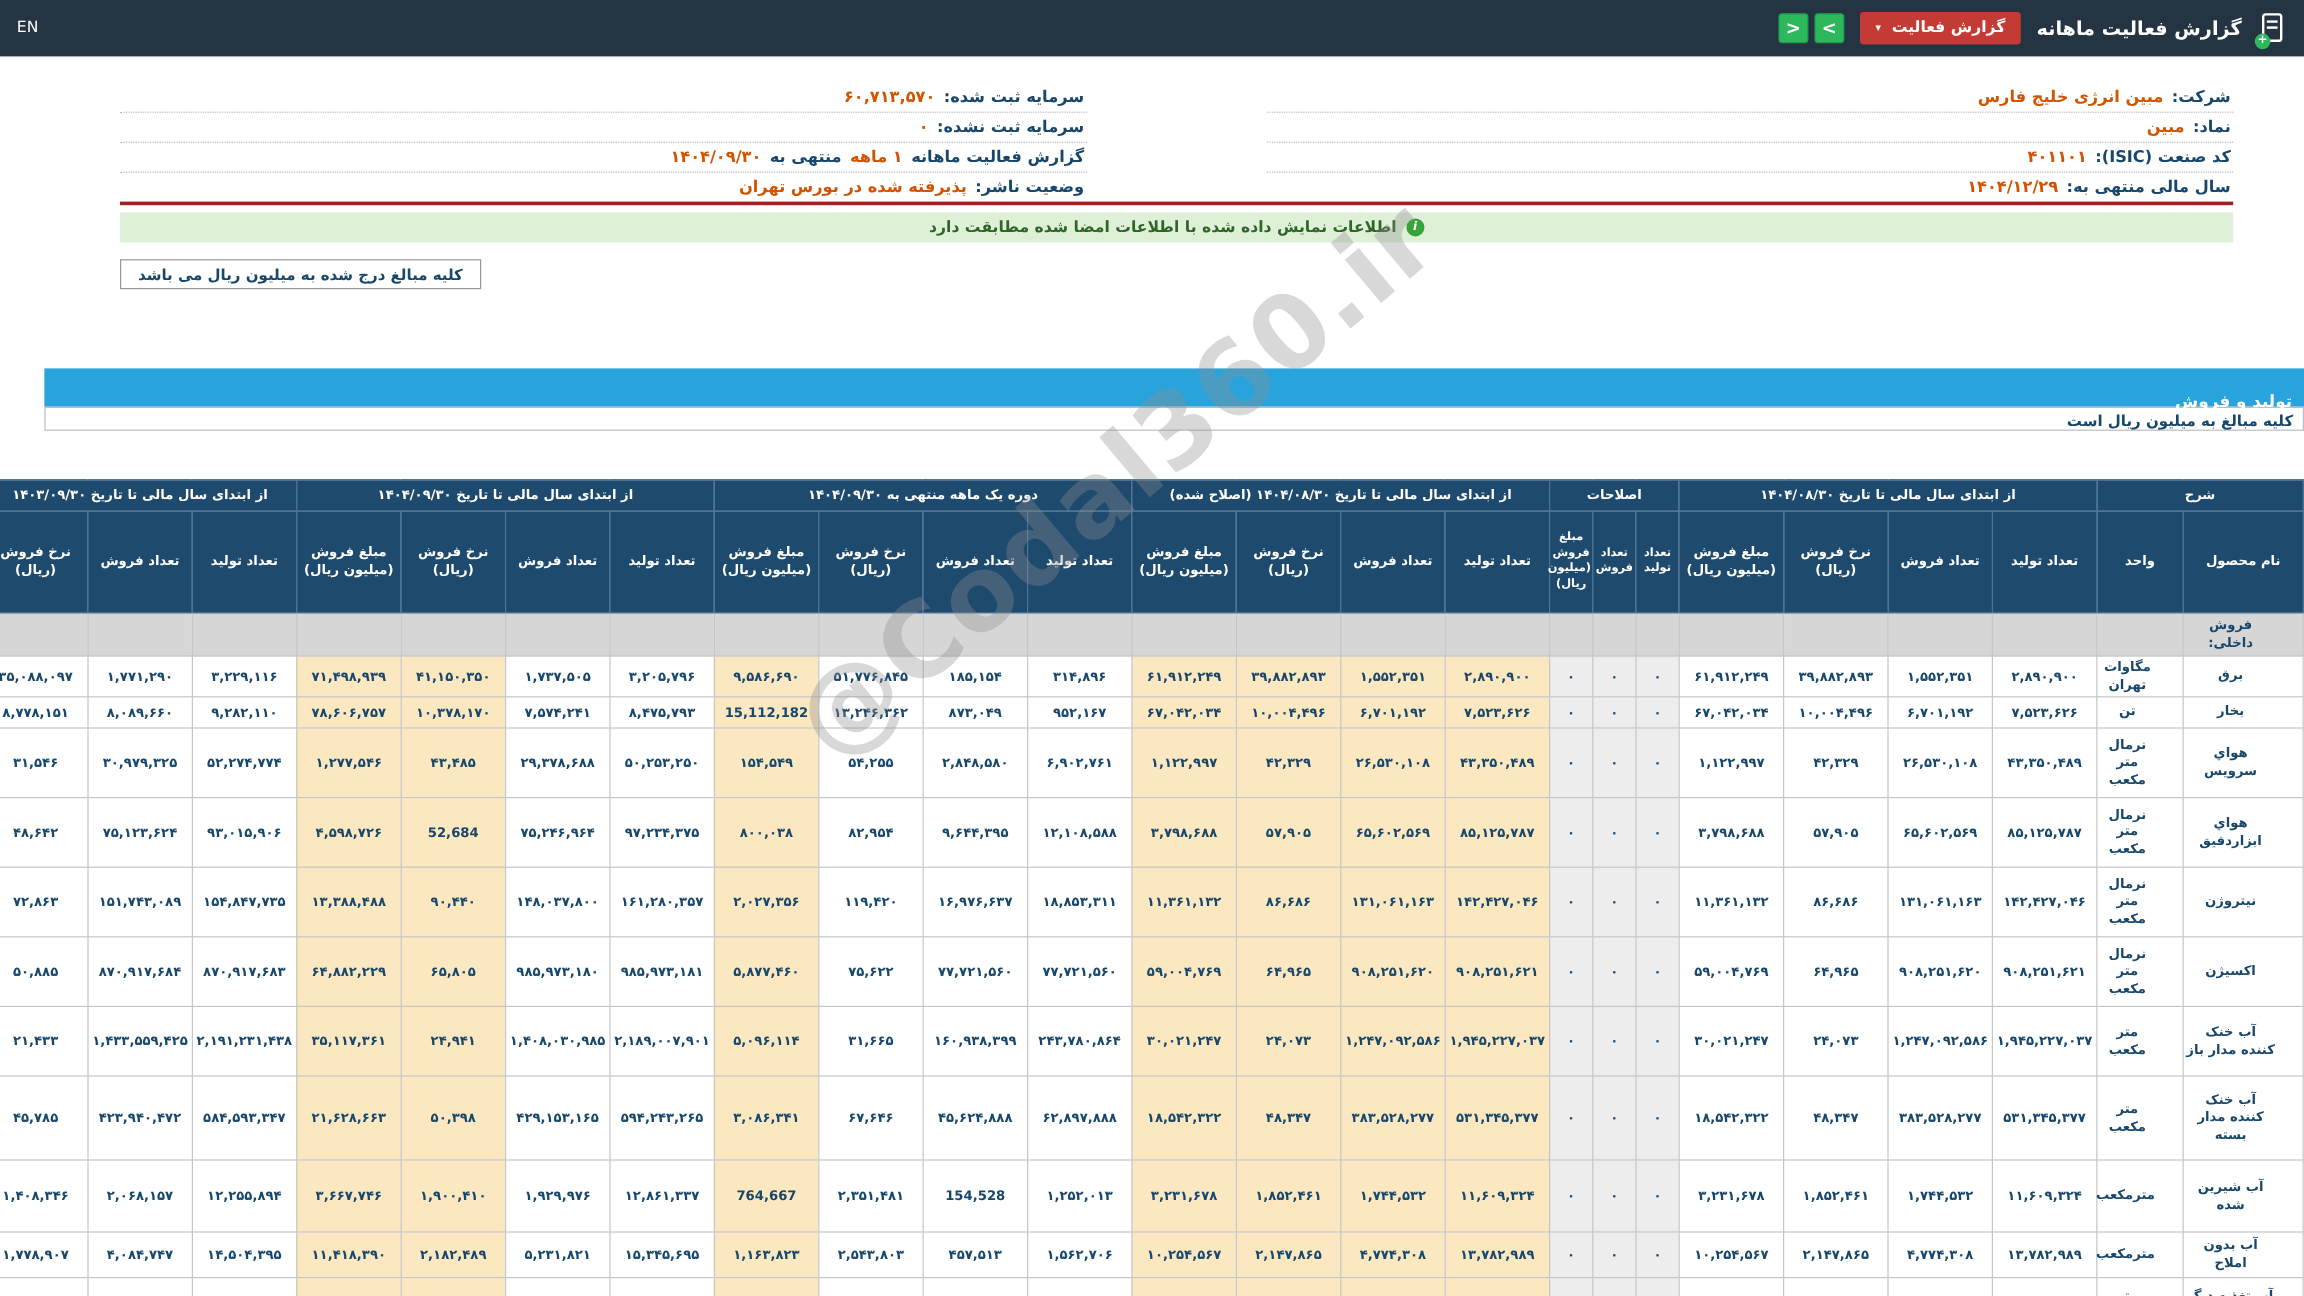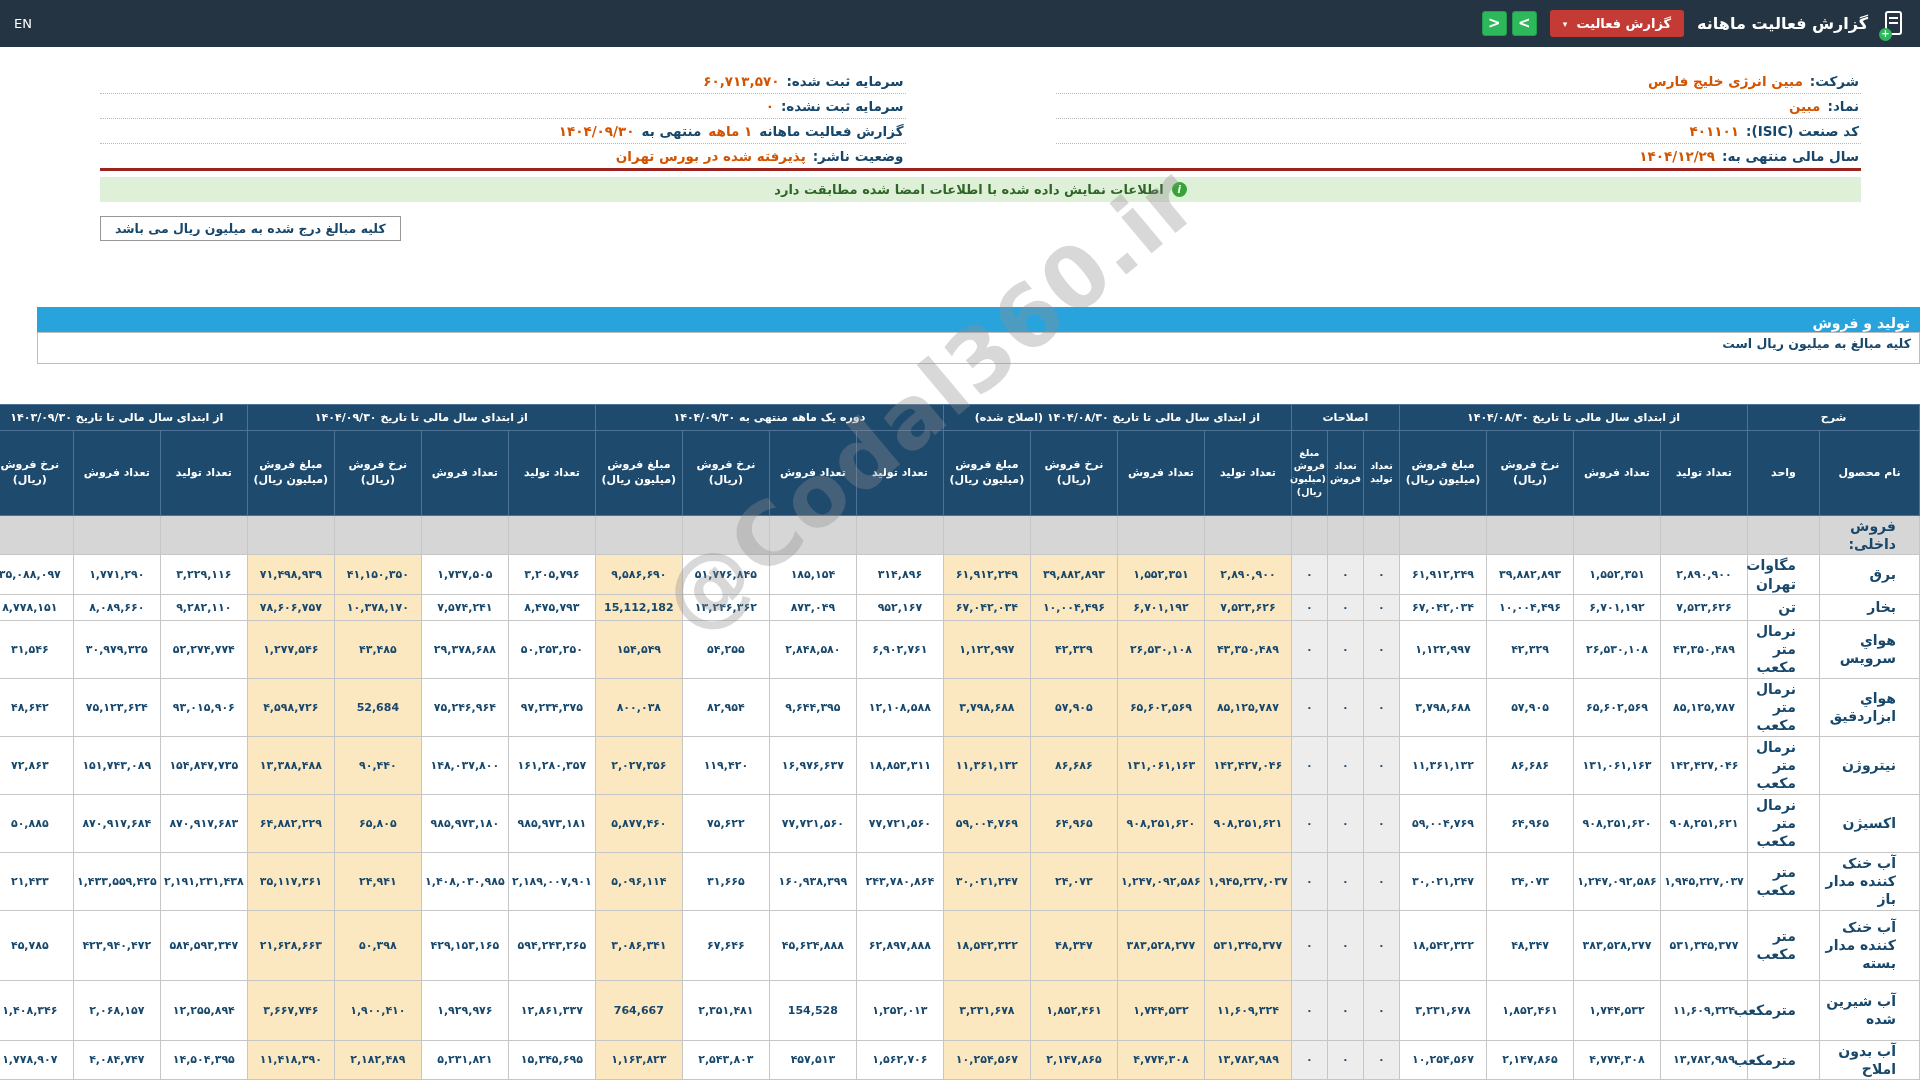--- a/index.html
+++ b/index.html
@@ -28,32 +28,32 @@
   .val { color:var(--value_orange); font-weight:bold; }
 
   
   .notice { direction:rtl; margin:6px 59px 0 100px; height:25px; background:var(--notice_bg); display:flex; align-items:center; justify-content:center; gap:8px; font-size:13px; font-weight:bold; color:#2f6627; }
   .info-icon { width:15px; height:15px; border-radius:50%; background:#38a438; color:#fff; font-size:10px; font-style:italic; font-weight:bold; display:flex; align-items:center; justify-content:center; flex:0 0 auto; }
 
   
   .amounts-note { direction:rtl; width:fit-content; margin:14px 0 0 100px; border:1px solid #979797; background:#fff; padding:4px 14px; font-size:12.5px; font-weight:bold; color:var(--text_navy); }
 
   
-  .section-bar { direction:rtl; margin:66px 0 0 37px; height:25px; background:var(--accent_blue); color:#fff; font-size:14px; font-weight:bold; line-height:25px; padding:4px 10px; }
-  .sub-bar { direction:rtl; margin:0 0 0 37px; height:32px; background:#fff; border:1px solid #bdbdbd; color:var(--text_navy); font-size:12.5px; font-weight:bold; line-height:21px; padding:0 8px; }
+  .section-bar { direction:rtl; margin:66px 0 0 37px; height:25px; background:var(--accent_blue); color:#fff; font-size:14px; font-weight:bold; line-height:25px; padding:16px 10px; }
+  .sub-bar { direction:rtl; margin:0 0 0 37px; height:20px; background:#fff; border:1px solid #bdbdbd; color:var(--text_navy); font-size:12.5px; font-weight:bold; line-height:21px; padding:0 8px; }
 
   
   .table-clip { width:1920px; margin-top:40px; overflow:hidden; direction:rtl; }
   table { border-collapse:collapse; table-layout:fixed; width:1933px; direction:rtl; }
   thead th { background:var(--header_navy); color:#fff; border:1px solid #4f7396; text-align:center; vertical-align:middle; padding:2px 1px; font-weight:bold; }
   tr.group-row th { height:26px; font-size:11px; }
   tr.cols-row th { height:85px; font-size:11px; line-height:1.35; }
   tr.cols-row th.narrow { font-size:9.5px; padding:1px; }
   tbody td { border:1px solid #c6c6c6; color:var(--text_navy); font-size:11px; font-weight:bold; text-align:center; vertical-align:middle; padding:1px 2px; white-space:nowrap; background:#fff; }
-  td.name-cell, td.unit-cell { text-align:right; padding-right:23px; font-size:14px; line-height:1.3; white-space:normal; }
+  td.name-cell, td.unit-cell { text-align:center; padding-right:23px; font-size:11px; line-height:1.3; white-space:normal; }
   td.cream { background:var(--cream); }
   td.adj { background:#ededed; }
   tr.section-row td { background:#d6d6d6; height:36px; }
 
   
   .watermark { position:absolute; left:520px; top:350px; width:820px; text-align:center; transform:rotate(-40deg); font-size:86px; font-weight:bold; letter-spacing:2px; color:#8f8f8f; opacity:.34; z-index:30; pointer-events:none; direction:ltr; }
 </style>
 </head>
 <body>
 

